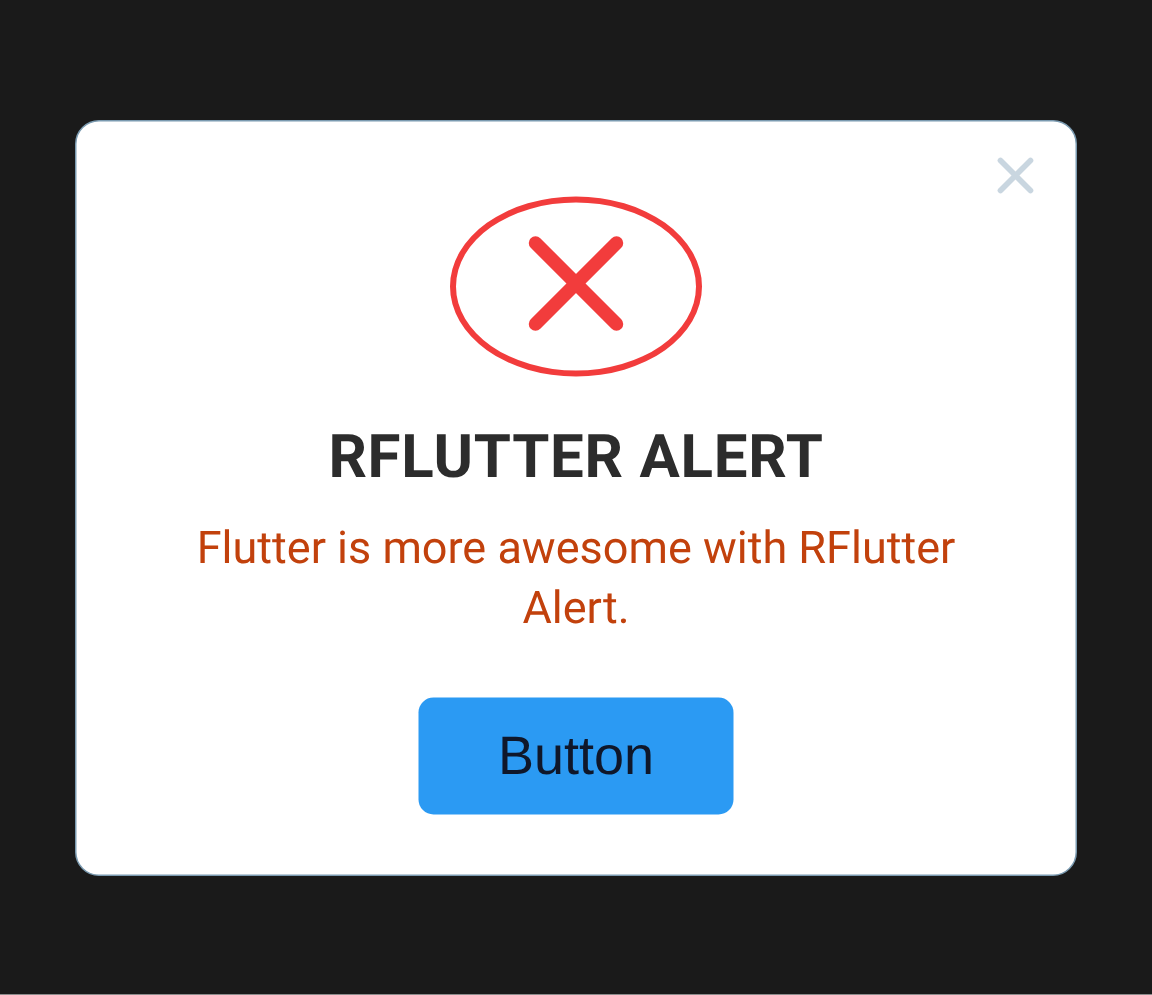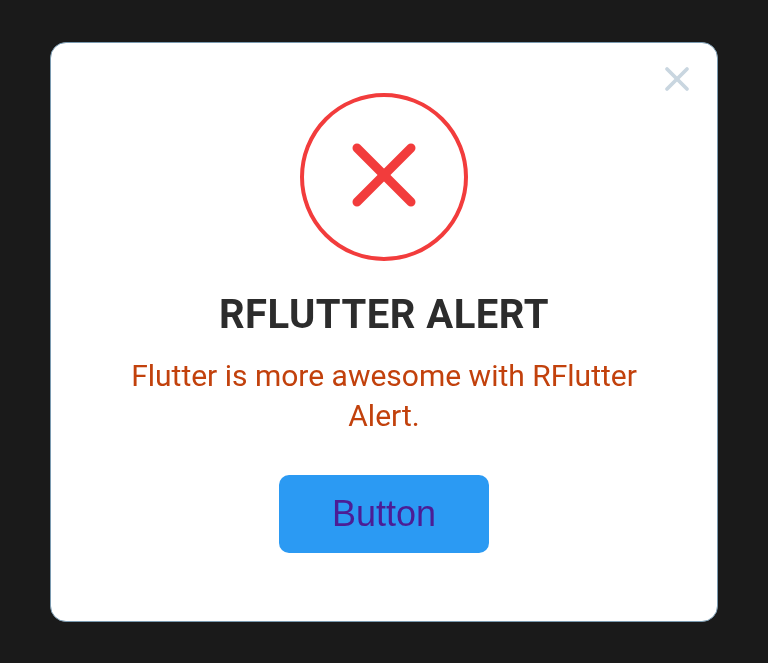--- a/index.html
+++ b/index.html
@@ -13,21 +13,21 @@
       height: 663px;
       background: #1a1a1a;
       display: flex;
       align-items: center;
       justify-content: center;
       font-family: -apple-system, BlinkMacSystemFont, "Segoe UI", Roboto, Helvetica, Arial, sans-serif;
     }
     
     .dialog {
       width: 668px;
-      height: 580px;
+      height: 504px;
       background: #ffffff;
       border-radius: 16px;
       border: 1px solid #7a9ab0;
       position: relative;
       display: flex;
       flex-direction: column;
       align-items: center;
       padding: 40px 50px 40px 50px;
     }
     
@@ -79,21 +79,21 @@
       font-weight: 400;
       color: #c2410c;
       text-align: center;
       line-height: 1.35;
       margin-bottom: 38px;
       padding: 0 20px;
     }
     
     .primary-btn {
       background: #2b9af3;
-      color: #4c1d95;
+      color: #0f172a;
       border: none;
       border-radius: 10px;
       font-size: 36px;
       font-weight: 400;
       padding: 18px 50px;
       cursor: pointer;
       min-width: 210px;
     }
   </style>
 </head>

